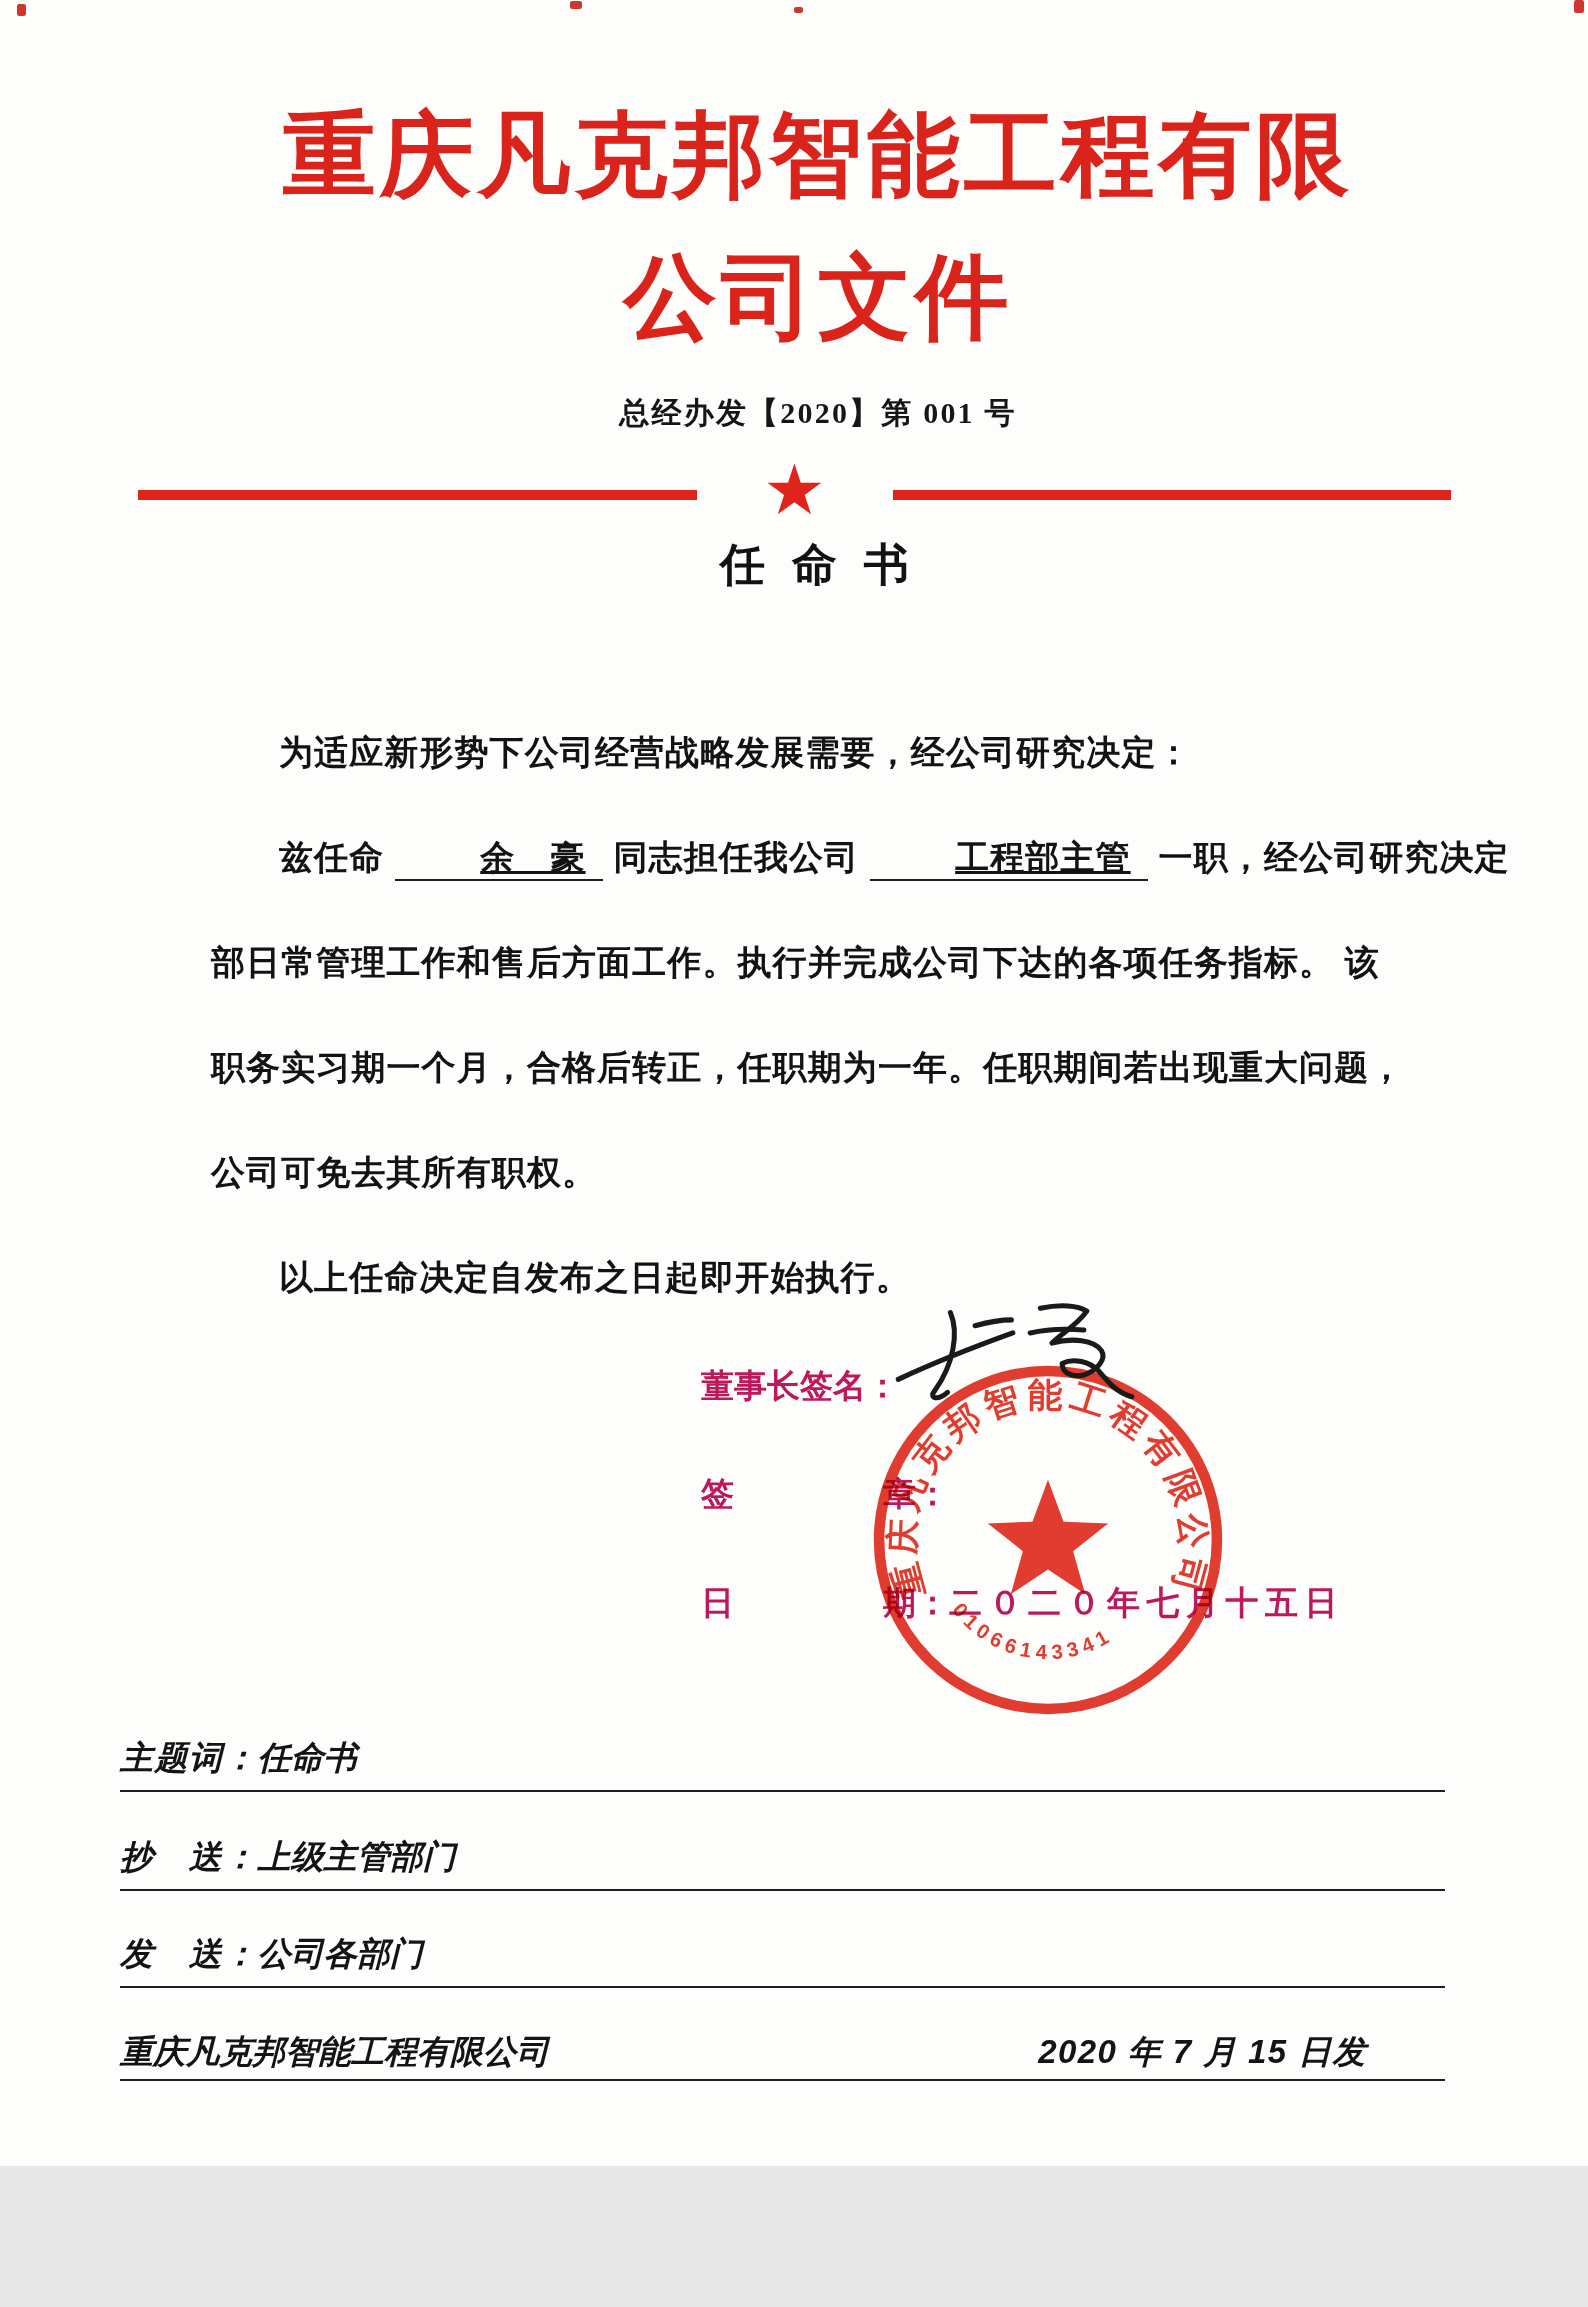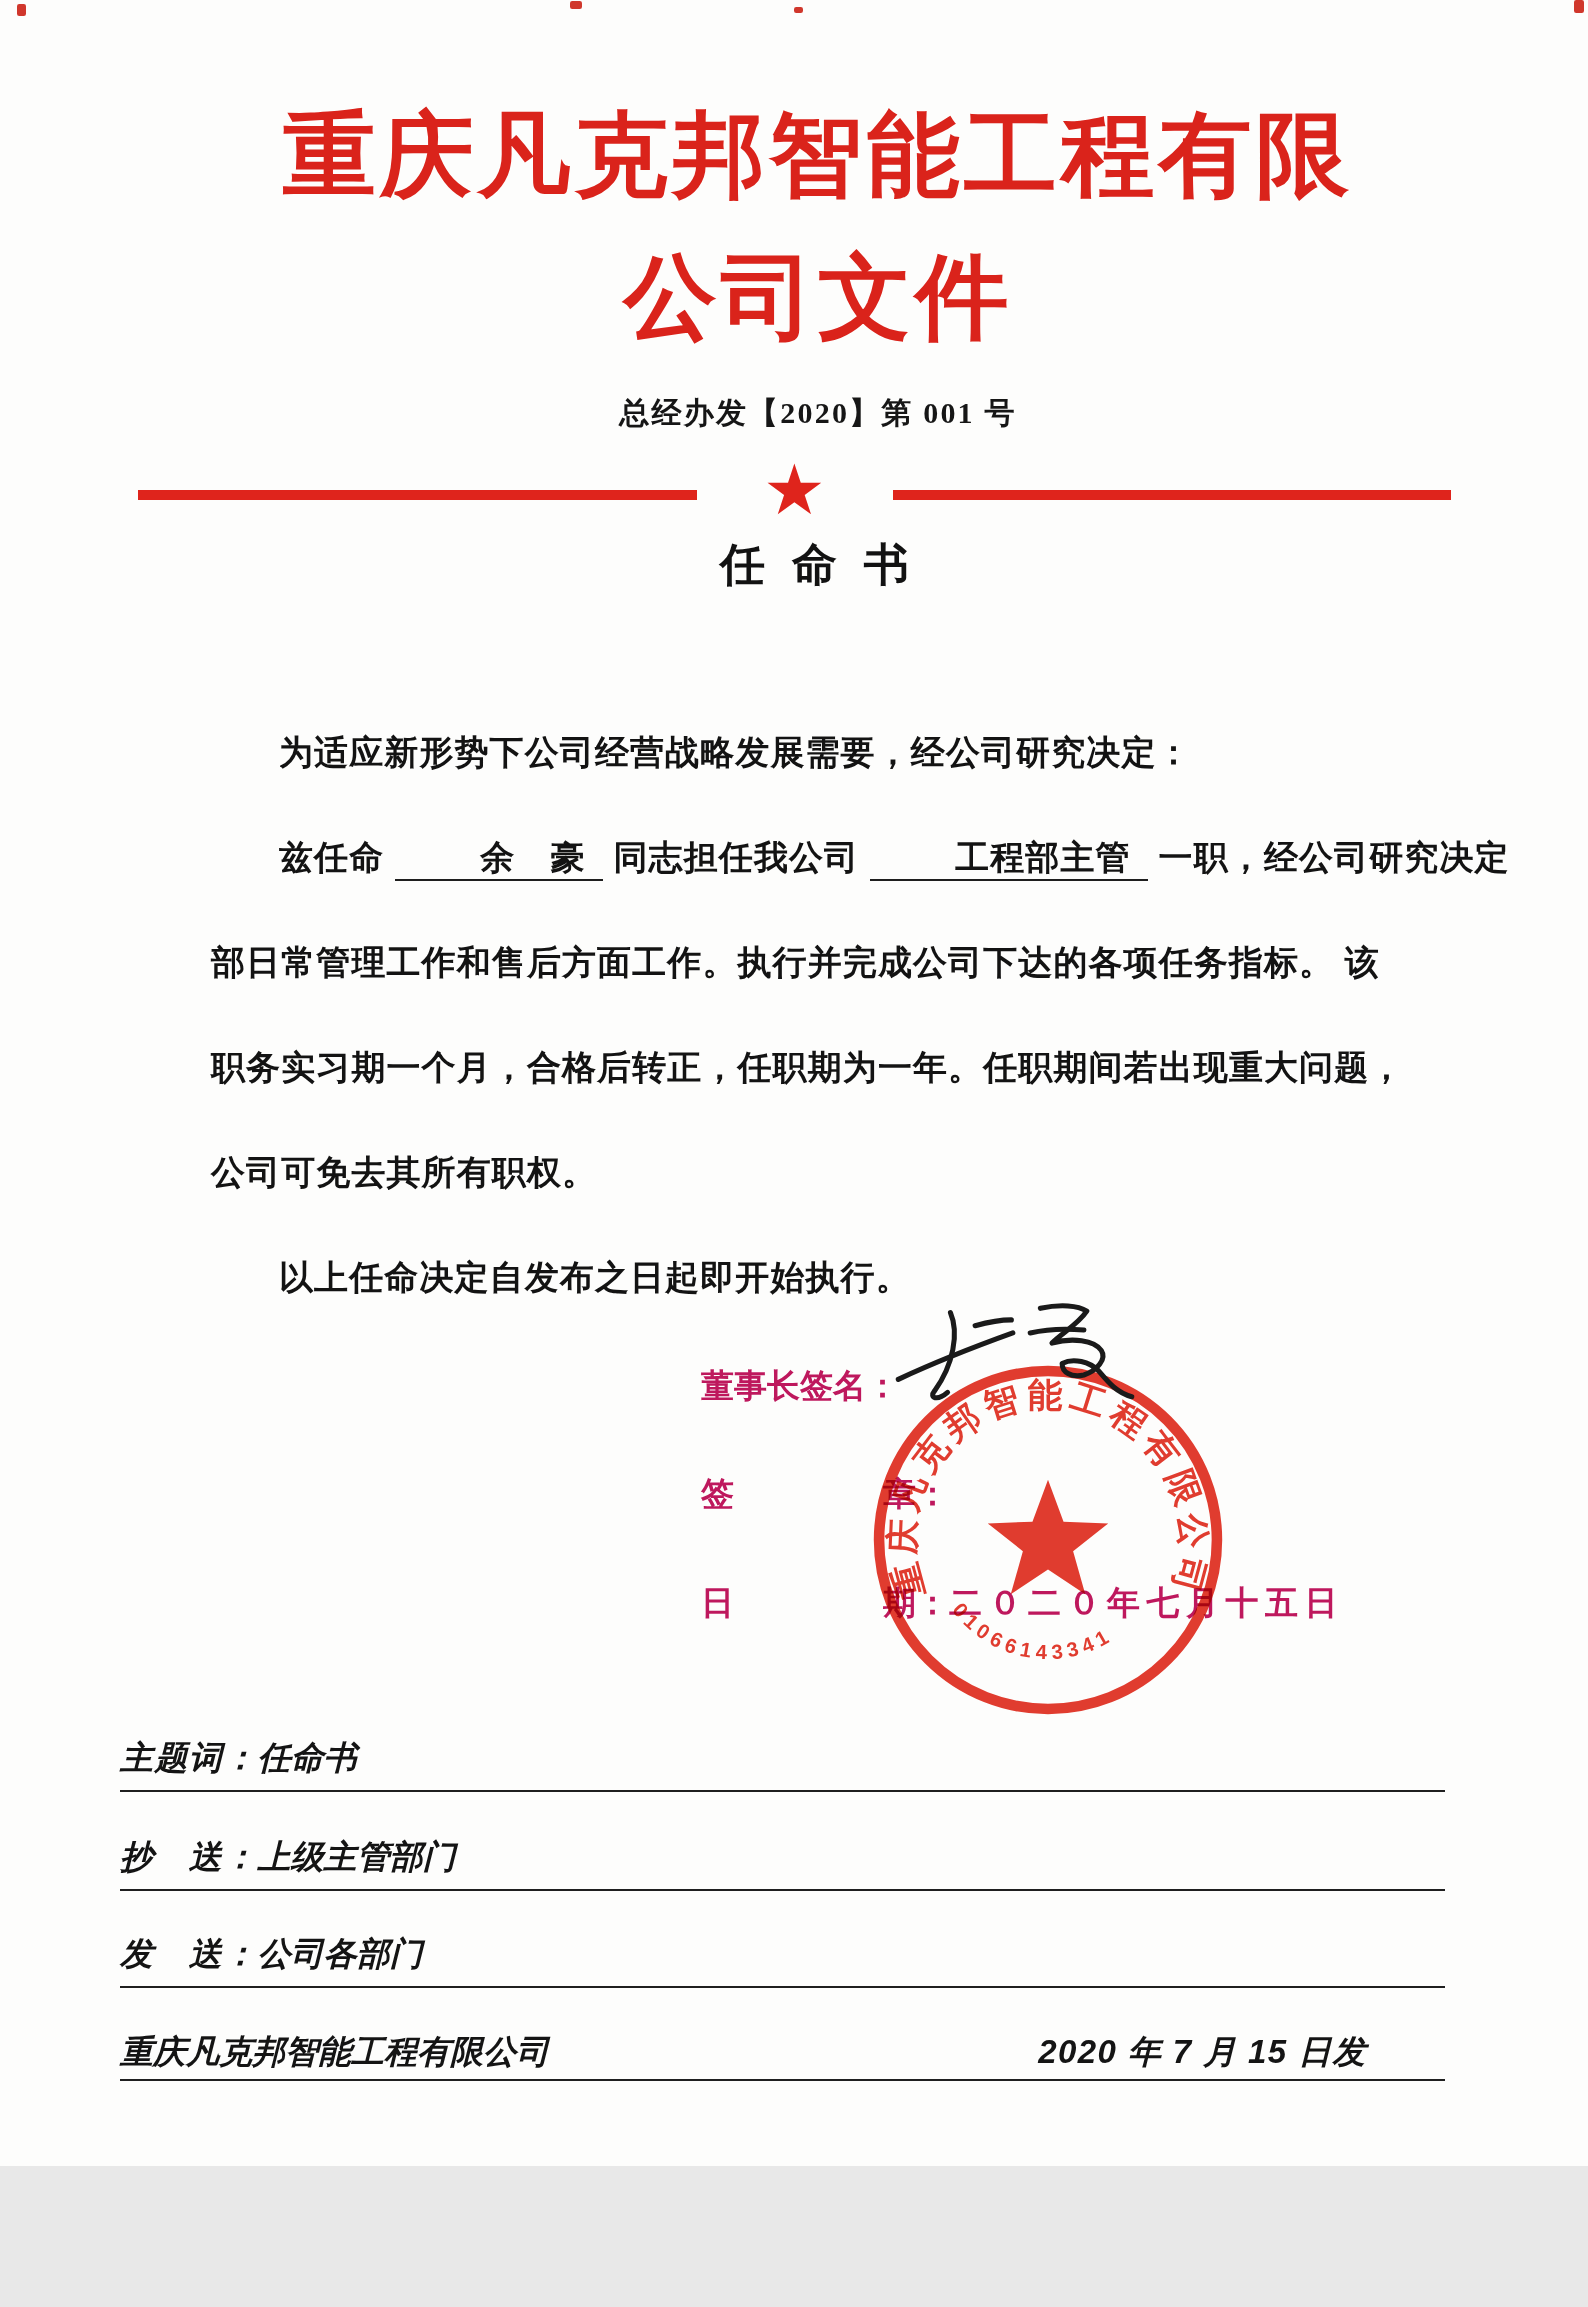--- a/index.html
+++ b/index.html
@@ -16,21 +16,21 @@
   .divider .bar{flex:1;height:10px;background:#df241c;}
   .divider .star{width:196px;text-align:center;font-size:70px;line-height:70px;color:#df241c;
                  margin-top:-10px;}
   .subject{position:absolute;top:519px;left:0;right:0;text-align:center;font-weight:bold;
            font-size:45px;letter-spacing:7.2px;color:#121212;}
   
   .body{position:absolute;top:709px;left:183px;width:1251px;font-size:34px;font-weight:600;
         letter-spacing:1.1px;color:#131313;}
   .bline{height:105px;line-height:87px;white-space:nowrap;margin-left:28px;}
   .indent{text-indent:68px;}
-  .blank{display:inline-block;border-bottom:2.9px solid #1e1e1e;padding:0 17.4px;line-height:43px;}
+  .blank{display:inline-block;border-bottom:2.9px solid #1e1e1e;padding:0 17.4px;line-height:43px;text-decoration:underline;}
   
   .srow{position:absolute;left:701px;font-size:33px;font-weight:600;color:#be185d;z-index:5;
         white-space:nowrap;}
   .gap{display:inline-block;width:149px;}
   .dateval{letter-spacing:6.5px;}
   .sig{position:absolute;left:888px;top:1288px;z-index:7;}
   .seal{position:absolute;left:867px;top:1359px;z-index:6;opacity:.92;mix-blend-mode:multiply;}
   
   .frow{position:absolute;left:120px;width:1325px;height:54px;border-bottom:2.9px solid #1f1f1f;
         font-size:33px;font-weight:bold;color:#141414;white-space:nowrap;font-style:italic;}

